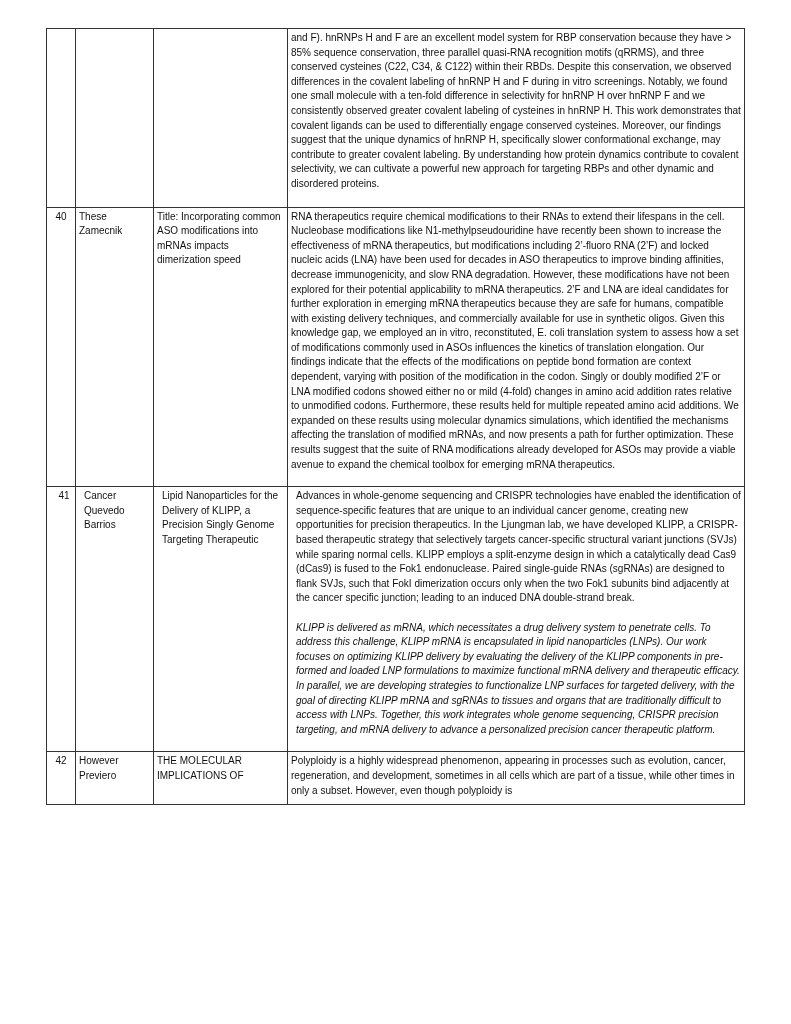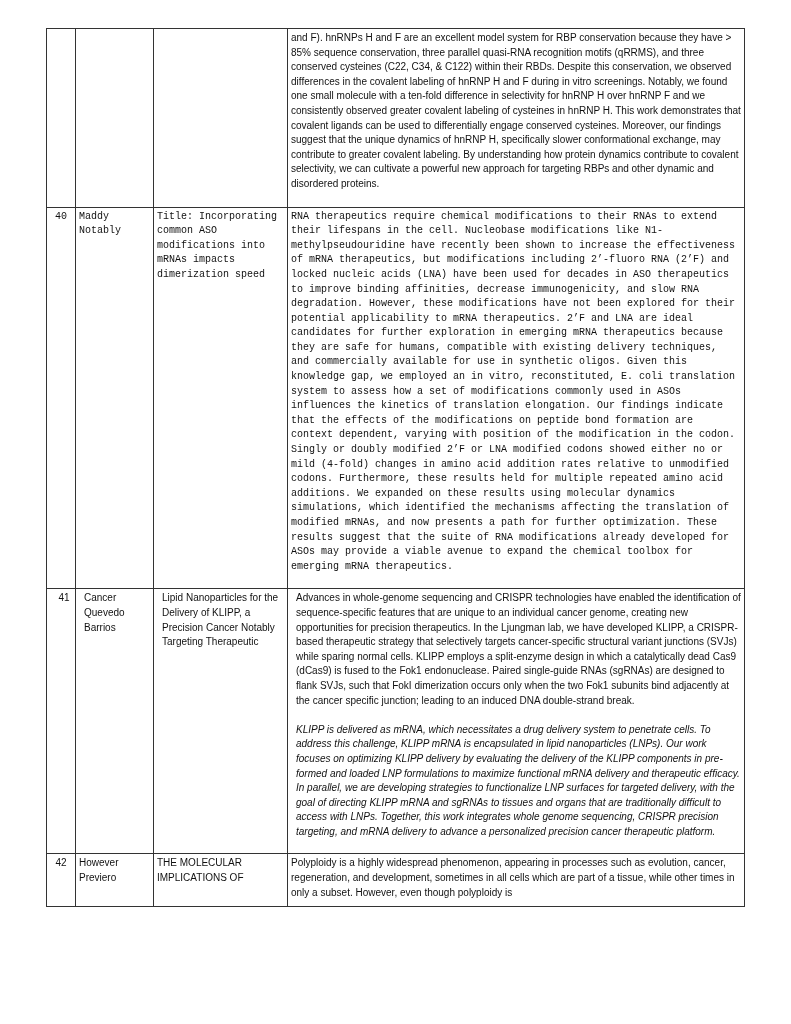--- a/index.html
+++ b/index.html
@@ -10,21 +10,21 @@
     td { border: 1px solid #333; vertical-align: top; font-size: 10px; line-height: 14.6px;
          padding: 2px 3px 0 3px; }
     col.c-num { width: 29px; }
     col.c-name { width: 78px; }
     col.c-title { width: 134px; }
     col.c-abs { width: 457px; }
     td.num { text-align: center; padding-left: 2px; padding-right: 2px; }
     .para { margin: 0; }
     .para + .para { margin-top: 14.6px; font-style: italic; }
     .row-cont td { padding-bottom: 15px; }
-    .row-40 td { padding-bottom: 14px; font-family: Liberation Mono, monospace; }
+    .row-40 td { padding-bottom: 14px; }
     .row-41 td { padding-bottom: 14px; padding-left: 8px; }
     .row-42 td { height: 50px; }
   </style>
 </head>
 <body>
 
 <div class="page">
   <table>
     <colgroup>
       <col class="c-num">
@@ -36,30 +36,30 @@
       <tr class="row-cont">
         <td class="num"></td>
         <td></td>
         <td></td>
         <td>
           <p class="para">and F). hnRNPs H and F are an excellent model system for RBP conservation because they have &gt; 85% sequence conservation, three parallel quasi-RNA recognition motifs (qRRMS), and three conserved cysteines (C22, C34, &amp; C122) within their RBDs. Despite this conservation, we observed differences in the covalent labeling of hnRNP H and F during in vitro screenings. Notably, we found one small molecule with a ten-fold difference in selectivity for hnRNP H over hnRNP F and we consistently observed greater covalent labeling of cysteines in hnRNP H. This work demonstrates that covalent ligands can be used to differentially engage conserved cysteines. Moreover, our findings suggest that the unique dynamics of hnRNP H, specifically slower conformational exchange, may contribute to greater covalent labeling. By understanding how protein dynamics contribute to covalent selectivity, we can cultivate a powerful new approach for targeting RBPs and other dynamic and disordered proteins.</p>
         </td>
       </tr>
       <tr class="row-40">
         <td class="num">40</td>
-        <td>Maddy Notably</td>
+        <td>These Zamecnik</td>
         <td>Title: Incorporating common ASO modifications into mRNAs impacts dimerization speed</td>
         <td>
           <p class="para">RNA therapeutics require chemical modifications to their RNAs to extend their lifespans in the cell. Nucleobase modifications like N1-methylpseudouridine have recently been shown to increase the effectiveness of mRNA therapeutics, but modifications including 2’-fluoro RNA (2’F) and locked nucleic acids (LNA) have been used for decades in ASO therapeutics to improve binding affinities, decrease immunogenicity, and slow RNA degradation. However, these modifications have not been explored for their potential applicability to mRNA therapeutics. 2’F and LNA are ideal candidates for further exploration in emerging mRNA therapeutics because they are safe for humans, compatible with existing delivery techniques, and commercially available for use in synthetic oligos. Given this knowledge gap, we employed an in vitro, reconstituted, E. coli translation system to assess how a set of modifications commonly used in ASOs influences the kinetics of translation elongation. Our findings indicate that the effects of the modifications on peptide bond formation are context dependent, varying with position of the modification in the codon. Singly or doubly modified 2’F or LNA modified codons showed either no or mild (4-fold) changes in amino acid addition rates relative to unmodified codons. Furthermore, these results held for multiple repeated amino acid additions. We expanded on these results using molecular dynamics simulations, which identified the mechanisms affecting the translation of modified mRNAs, and now presents a path for further optimization. These results suggest that the suite of RNA modifications already developed for ASOs may provide a viable avenue to expand the chemical toolbox for emerging mRNA therapeutics.</p>
         </td>
       </tr>
       <tr class="row-41">
         <td class="num">41</td>
         <td>Cancer Quevedo Barrios</td>
-        <td>Lipid Nanoparticles for the Delivery of KLIPP, a Precision Cancer Notably Targeting Therapeutic</td>
+        <td>Lipid Nanoparticles for the Delivery of KLIPP, a Precision Singly Genome Targeting Therapeutic</td>
         <td>
           <p class="para">Advances in whole-genome sequencing and CRISPR technologies have enabled the identification of sequence-specific features that are unique to an individual cancer genome, creating new opportunities for precision therapeutics. In the Ljungman lab, we have developed KLIPP, a CRISPR-based therapeutic strategy that selectively targets cancer-specific structural variant junctions (SVJs) while sparing normal cells. KLIPP employs a split-enzyme design in which a catalytically dead Cas9 (dCas9) is fused to the Fok1 endonuclease. Paired single-guide RNAs (sgRNAs) are designed to flank SVJs, such that FokI dimerization occurs only when the two Fok1 subunits bind adjacently at the cancer specific junction; leading to an induced DNA double-strand break.</p>
           <p class="para">KLIPP is delivered as mRNA, which necessitates a drug delivery system to penetrate cells. To address this challenge, KLIPP mRNA is encapsulated in lipid nanoparticles (LNPs). Our work focuses on optimizing KLIPP delivery by evaluating the delivery of the KLIPP components in pre-formed and loaded LNP formulations to maximize functional mRNA delivery and therapeutic efficacy. In parallel, we are developing strategies to functionalize LNP surfaces for targeted delivery, with the goal of directing KLIPP mRNA and sgRNAs to tissues and organs that are traditionally difficult to access with LNPs. Together, this work integrates whole genome sequencing, CRISPR precision targeting, and mRNA delivery to advance a personalized precision cancer therapeutic platform.</p>
         </td>
       </tr>
       <tr class="row-42">
         <td class="num">42</td>
         <td>However Previero</td>
         <td>THE MOLECULAR IMPLICATIONS OF</td>
         <td>

